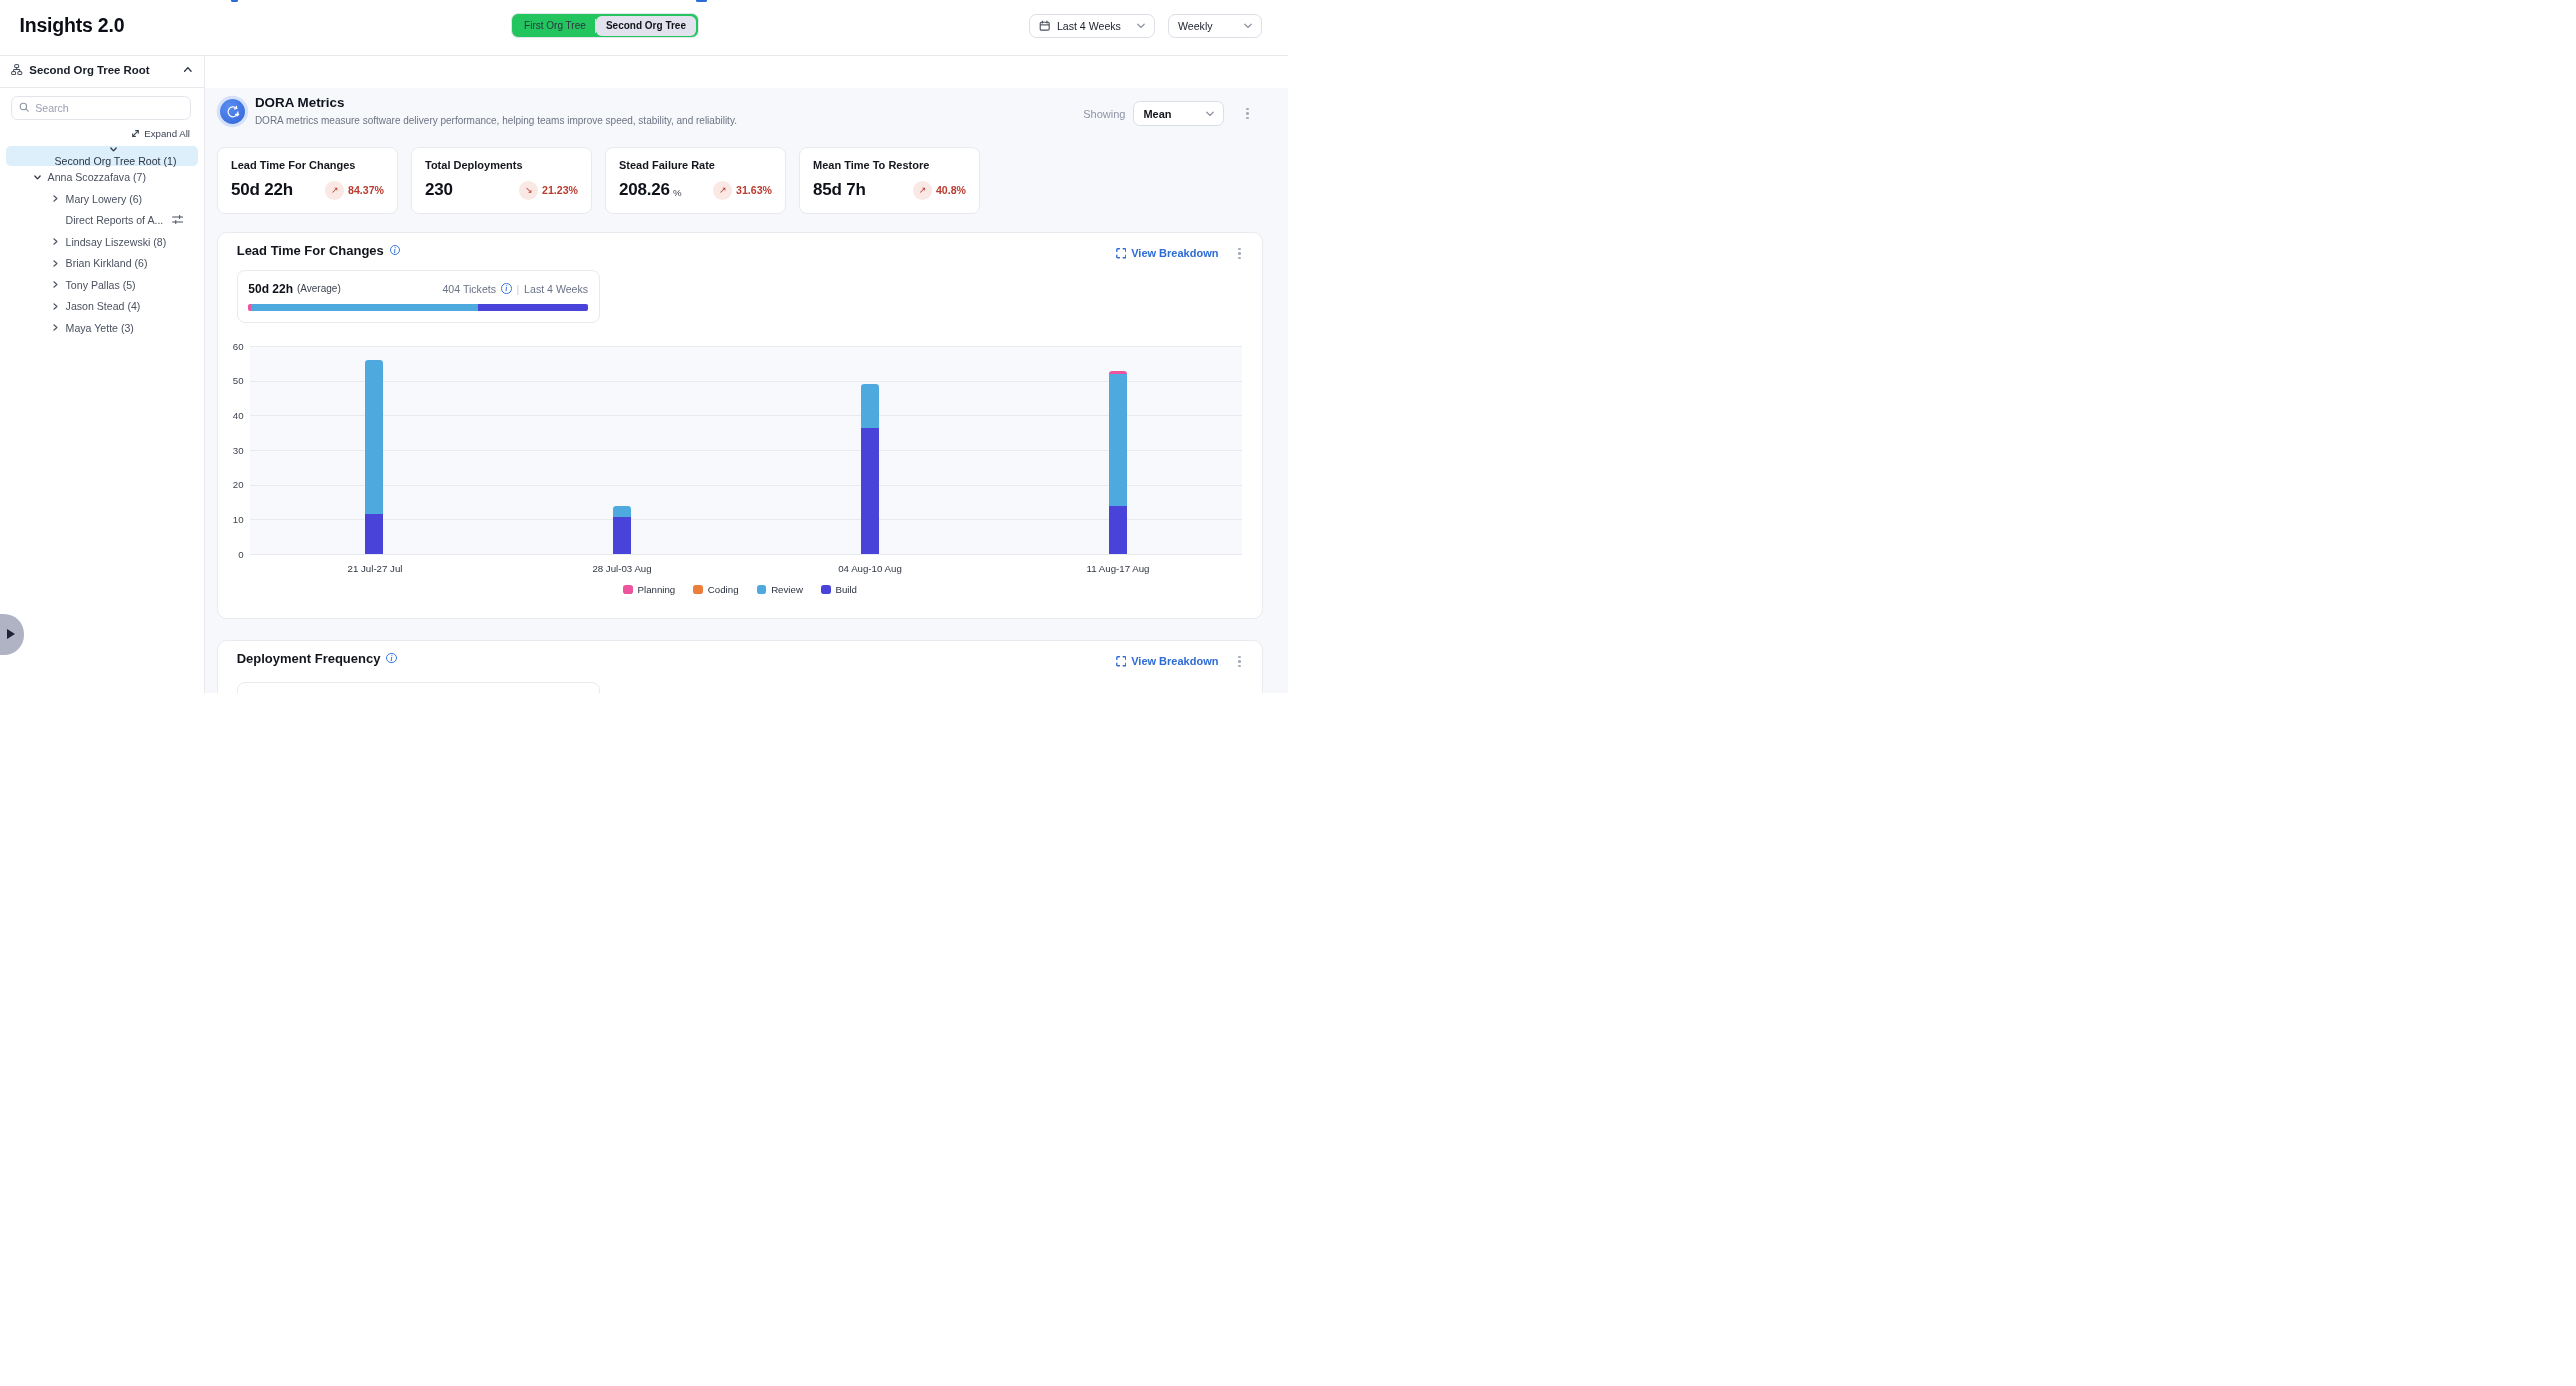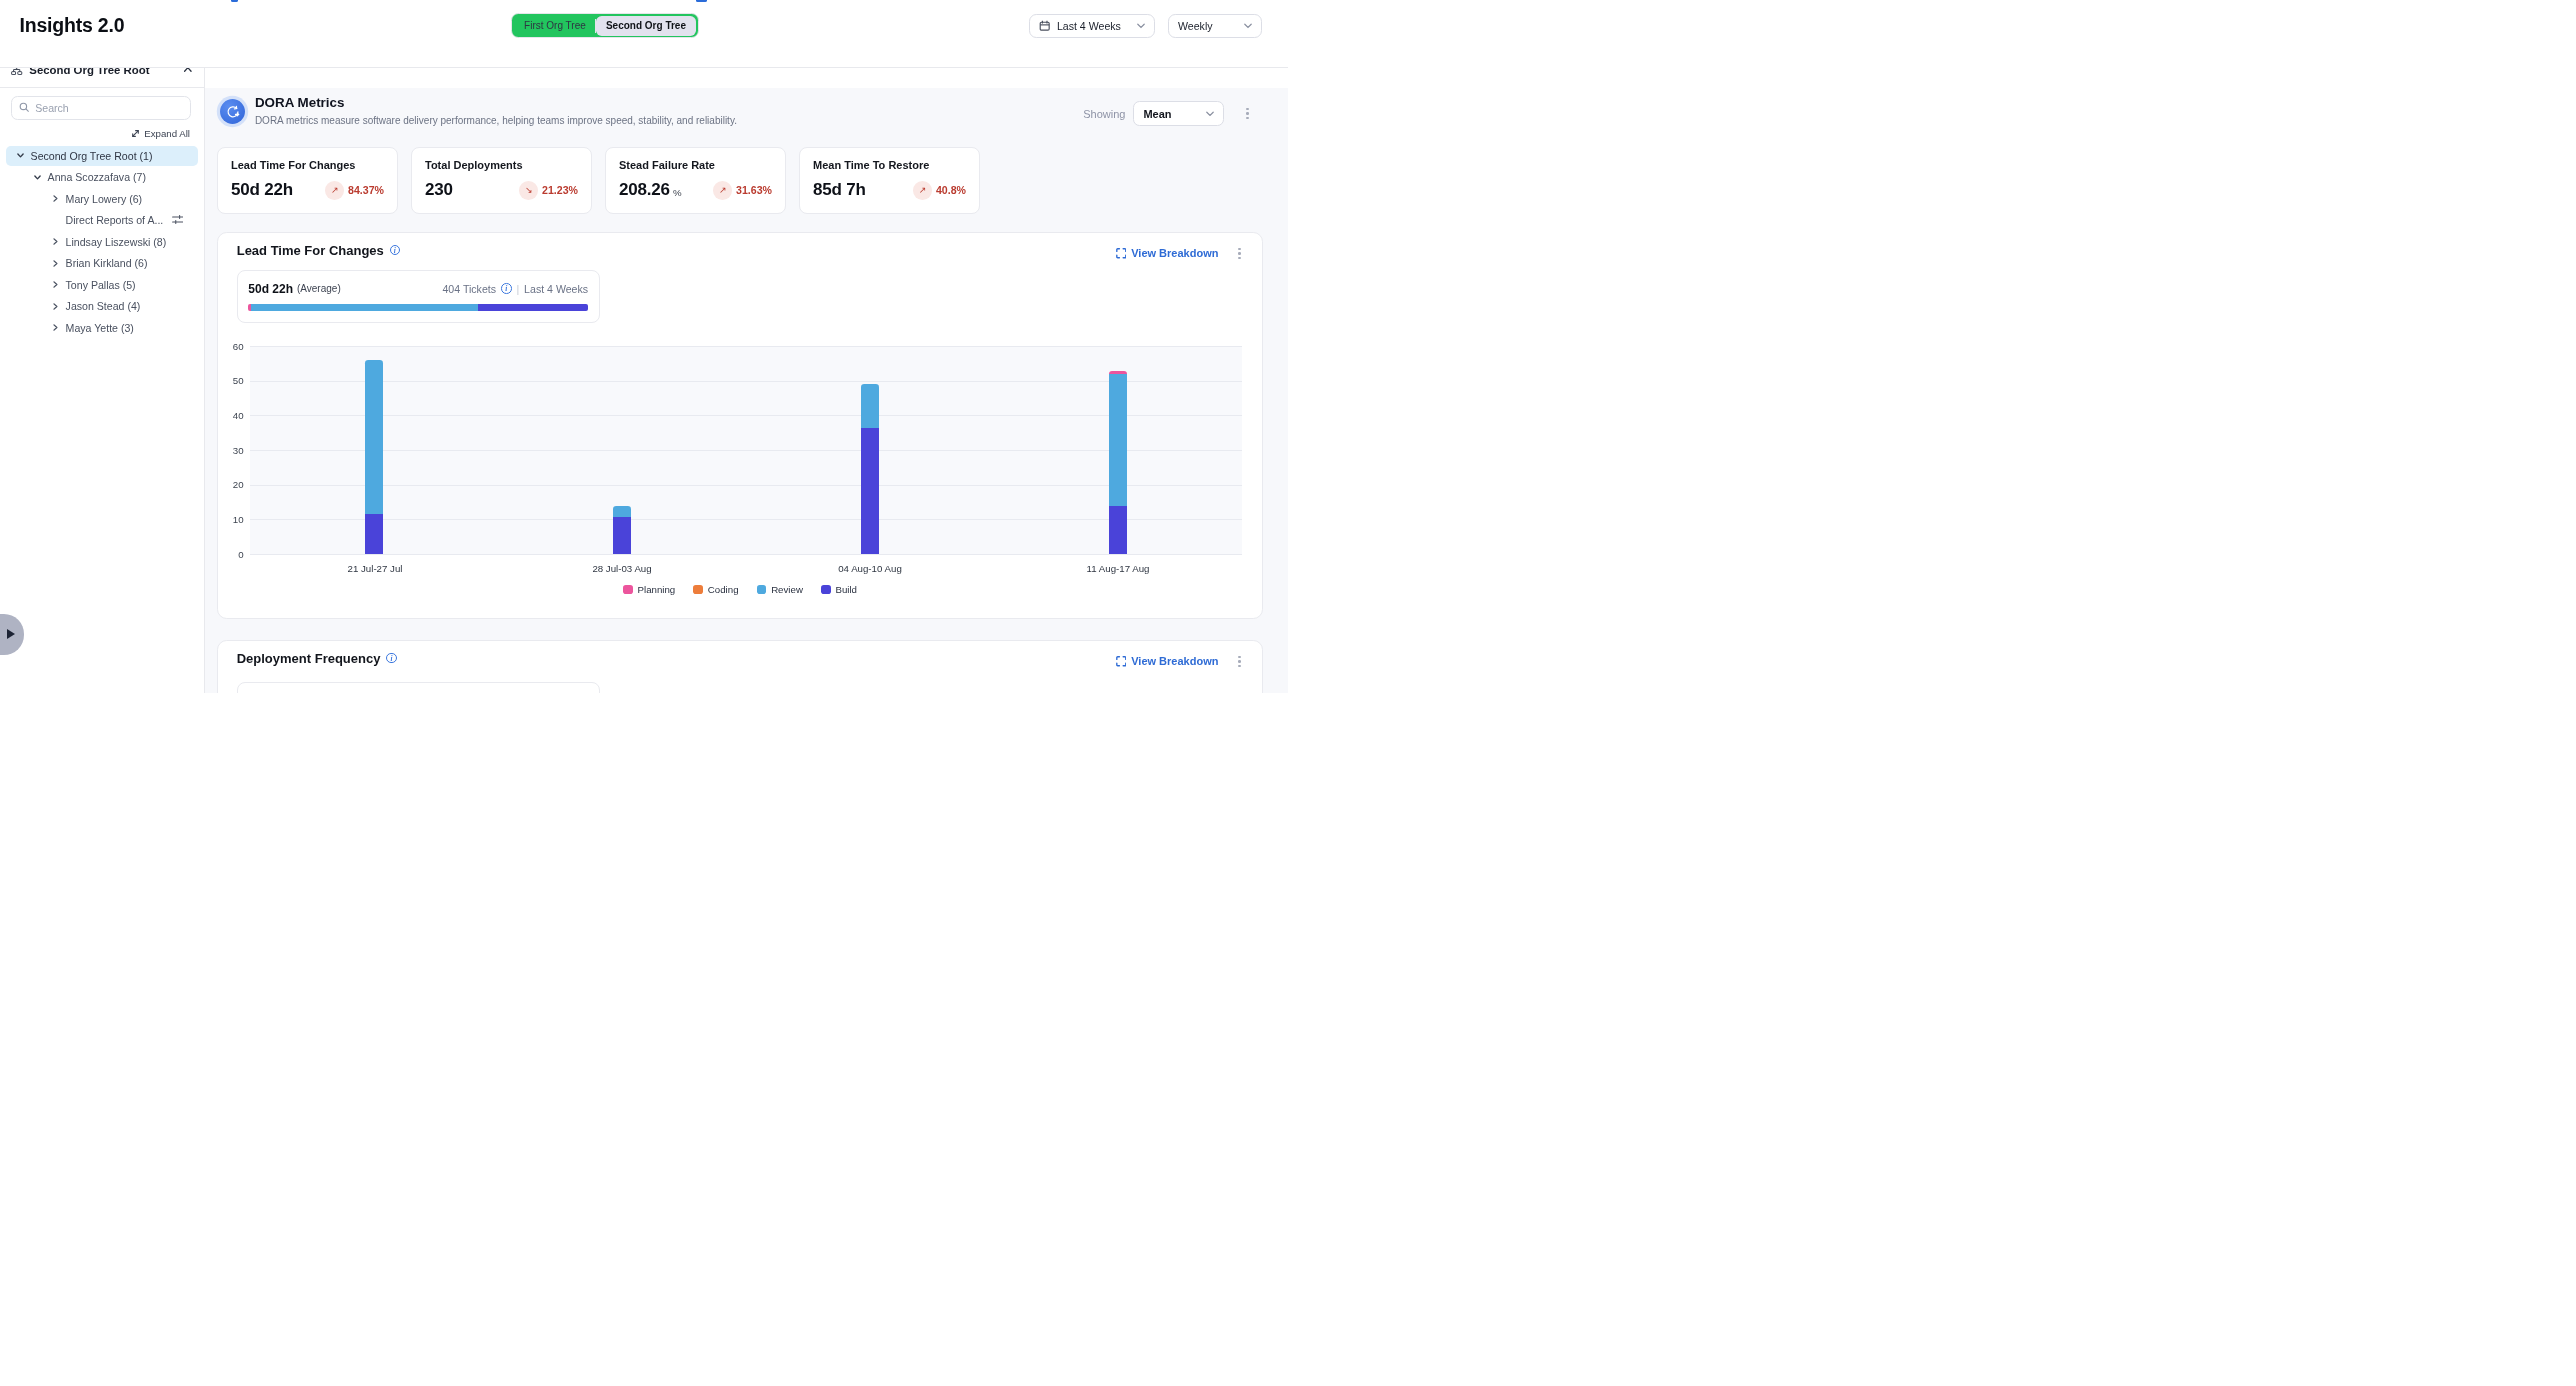--- a/index.html
+++ b/index.html
@@ -1,21 +1,21 @@
 <!DOCTYPE html>
 <html style="font-size:13px"><head>
 <meta charset="utf-8">
 <style>
   * { margin:0; padding:0; box-sizing:border-box; }
   html,body { width:1288px; height:693px; }
   body { position:relative; overflow:hidden; background:#fff; font-family:"Liberation Sans",sans-serif; color:#14171E; }
   svg { display:block; }
 
   
-  .topbar { position:absolute; top:0; left:0; right:0; height:68px; background:#fff; border-bottom:0.8px solid #E8E9ED; z-index:5; }
+  .topbar { position:absolute; top:0; left:0; right:0; height:56px; background:#fff; border-bottom:0.8px solid #E8E9ED; z-index:5; }
   .app-title { position:absolute; left:19.5px; top:14px; font-size:19.5px; font-weight:800; letter-spacing:-0.2px; color:#0B0E14; }
   .toggle-group { position:absolute; left:511px; top:13px; height:25px; display:flex; align-items:center; padding:2.4px; gap:0;
                   background:#22c55e; border:0.8px solid #E5E6EB; border-radius:7.3px; }
   .toggle-seg { padding:0 9.7px; height:20px; display:flex; align-items:center; font-size:10px; color:#2E3542; cursor:pointer; white-space:nowrap; border-radius:5.7px; }
   .toggle-seg.active { background:#E2E2EE; font-weight:700; color:#101318; }
   .toggle-div { width:0.8px; height:14px; background:#E3E4E9; }
   .select { position:absolute; top:14px; height:24px; background:#fff; border:0.8px solid #DCDEE6; border-radius:7.3px;
             display:flex; align-items:center; padding:0 9px; gap:6.5px; font-size:10.6px; color:#1A1F2A; cursor:pointer; }
   .sel-date { right:133px; width:126px; }
   .sel-weekly { right:26px; width:94px; }
@@ -184,21 +184,21 @@
       <svg width="9" height="9" viewBox="0 0 11 11" fill="none" stroke="#3C4352" stroke-width="1.3" stroke-linecap="round">
         <line x1="2.2" y1="8.8" x2="8.8" y2="2.2"></line>
           <polyline points="5.6,2 8.9,2 8.9,5.3"></polyline>
           <polyline points="2.1,5.7 2.1,9 5.4,9"></polyline>
       </svg>
     </span>
     <span>Expand All</span>
   </div>
 
   <div class="tree">
-      <div class="tree-row selected" style="padding-left: 16px;">
+      <div class="tree-row selected" style="padding-left: 27px; flex-direction: column;">
         <div class="chev-box">
           <svg width="9" height="9" viewBox="0 0 12 12" fill="none" stroke="#333B4A" stroke-width="1.8" stroke-linecap="round" stroke-linejoin="round">
             <polyline points="2.5,4 6,7.8 9.5,4"></polyline>
           </svg>
         </div>
         <div>Second Org Tree Root (1)</div>
       </div>
       <div class="tree-row" style="padding-left: 33px;">
         <div class="chev-box">
           <svg width="9" height="9" viewBox="0 0 12 12" fill="none" stroke="#333B4A" stroke-width="1.8" stroke-linecap="round" stroke-linejoin="round">

